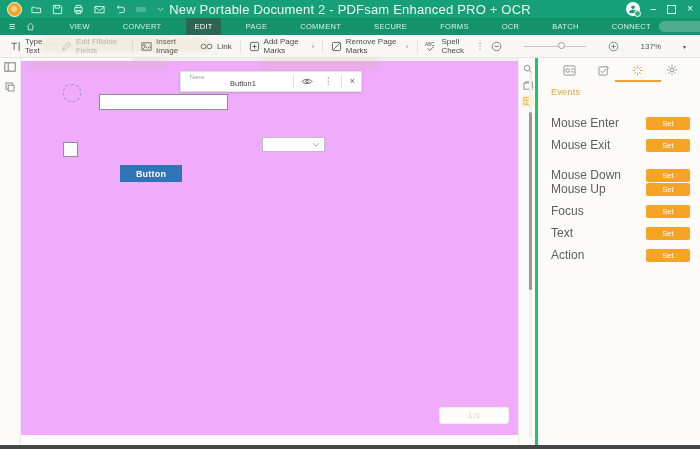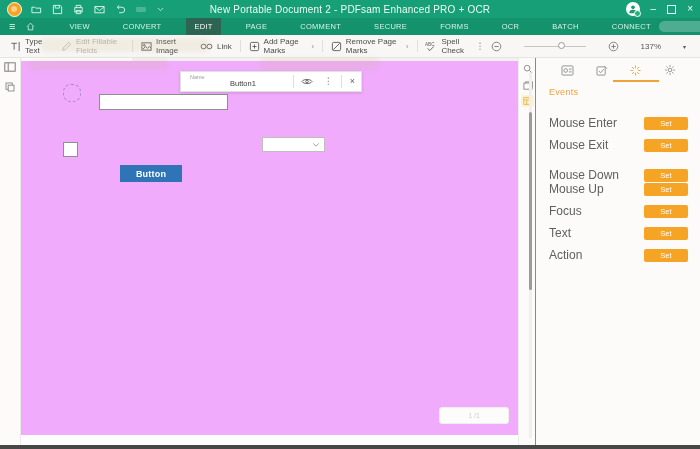--- a/index.html
+++ b/index.html
@@ -11,21 +11,21 @@
   
   .titlebar{left:0;top:0;width:700px;height:18px;background:#17a077;display:flex;align-items:center;
             padding:0 7px;box-sizing:border-box;}
   .logo{width:13px;height:13px;border-radius:50%;background:#f6a324;border:1px solid #fbfbf8;
         margin-right:9px;position:relative;flex:0 0 auto;}
   .logo::after{content:"";position:absolute;left:3px;top:3px;width:6px;height:6px;border-radius:50%;
         background:#fbd08a;}
   .qa-icons{display:flex;align-items:center;gap:10px;}
   .qa-icons svg{stroke:#ddf7ec;fill:none;stroke-width:1;}
   .qa-ghost{width:10px;height:5px;background:rgba(255,255,255,.22);border-radius:1px;}
-  .tb-title{position:absolute;left:50%;top:50%;transform:translate(-50%,-50%);font-size:10px;
+  .tb-title{position:absolute;left:50%;top:50%;transform:translate(-50%,-50%);font-size:13px;
             color:#ecfbf4;white-space:nowrap;letter-spacing:.2px;}
   .tb-right{margin-left:auto;display:flex;align-items:center;gap:11px;}
   .avatar{width:14px;height:14px;border-radius:50%;background:#fff;position:relative;}
   .avatar svg{position:absolute;left:2px;top:2px;}
   .avatar .dot{position:absolute;right:-1px;bottom:-1px;width:5px;height:5px;border-radius:50%;
                background:#25b37c;border:1px solid #fff;}
   .win-glyph{color:#f2fdf8;font-size:10px;line-height:10px;}
   .win-max{width:7px;height:7px;border:1px solid #f2fdf8;}
 
   
@@ -95,21 +95,21 @@
   
   .mini-rail{left:518px;top:58px;width:17px;height:387px;background:#fcfbfa;border-left:1px solid #efedea;box-sizing:border-box;}
   .mini-rail svg{stroke:#7d7d7d;fill:none;stroke-width:1;}
   .mini-active{position:absolute;left:2px;top:37px;width:13px;height:12px;background:#fdf2d3;border-radius:2px;
                display:flex;align-items:center;justify-content:center;}
   .mini-active svg{stroke:#e3a52f;}
   .vscroll-track{left:529px;top:72px;width:3px;height:366px;background:#f1efec;border-radius:2px;}
   .vscroll{left:529px;top:112px;width:3px;height:178px;background:#9b9b9b;border-radius:2px;}
 
   
-  .right-panel{left:535px;top:58px;width:165px;height:387px;background:#fcfbfa;border-left:1px solid #22c55e;box-sizing:border-box;}
+  .right-panel{left:535px;top:58px;width:165px;height:387px;background:#fcfbfa;border-left:3px solid #22c55e;box-sizing:border-box;}
   .panel-tabs{position:absolute;left:0;top:0;width:165px;height:24px;display:flex;align-items:center;
               justify-content:space-around;padding:0 14px;box-sizing:border-box;}
   .panel-tabs svg{stroke:#8d8d8d;fill:none;stroke-width:1;}
   .panel-tabs .active svg{stroke:#f0a23a;}
   .tab-underline{position:absolute;left:77px;top:22px;width:46px;height:2px;background:#f0a23a;}
   .events-title{position:absolute;left:13px;top:29px;font-size:9px;color:#eda43f;letter-spacing:.3px;}
   .event-row{position:absolute;left:13px;width:139px;height:14px;display:flex;align-items:center;
              justify-content:space-between;}
   .event-label{font-size:12px;color:#5f5f5f;}
   .set-btn{width:44px;height:13px;background:#f5a425;border-radius:2px;color:#fff;font-size:7.5px;

